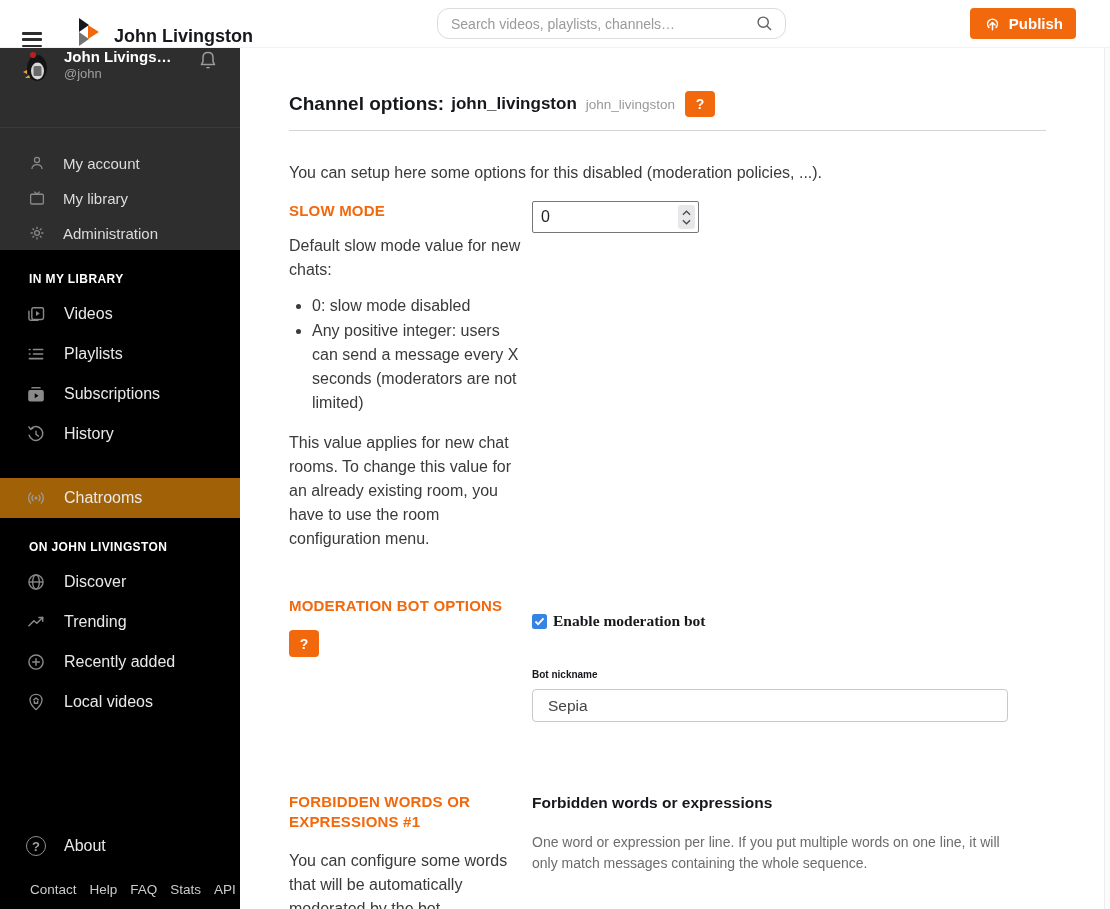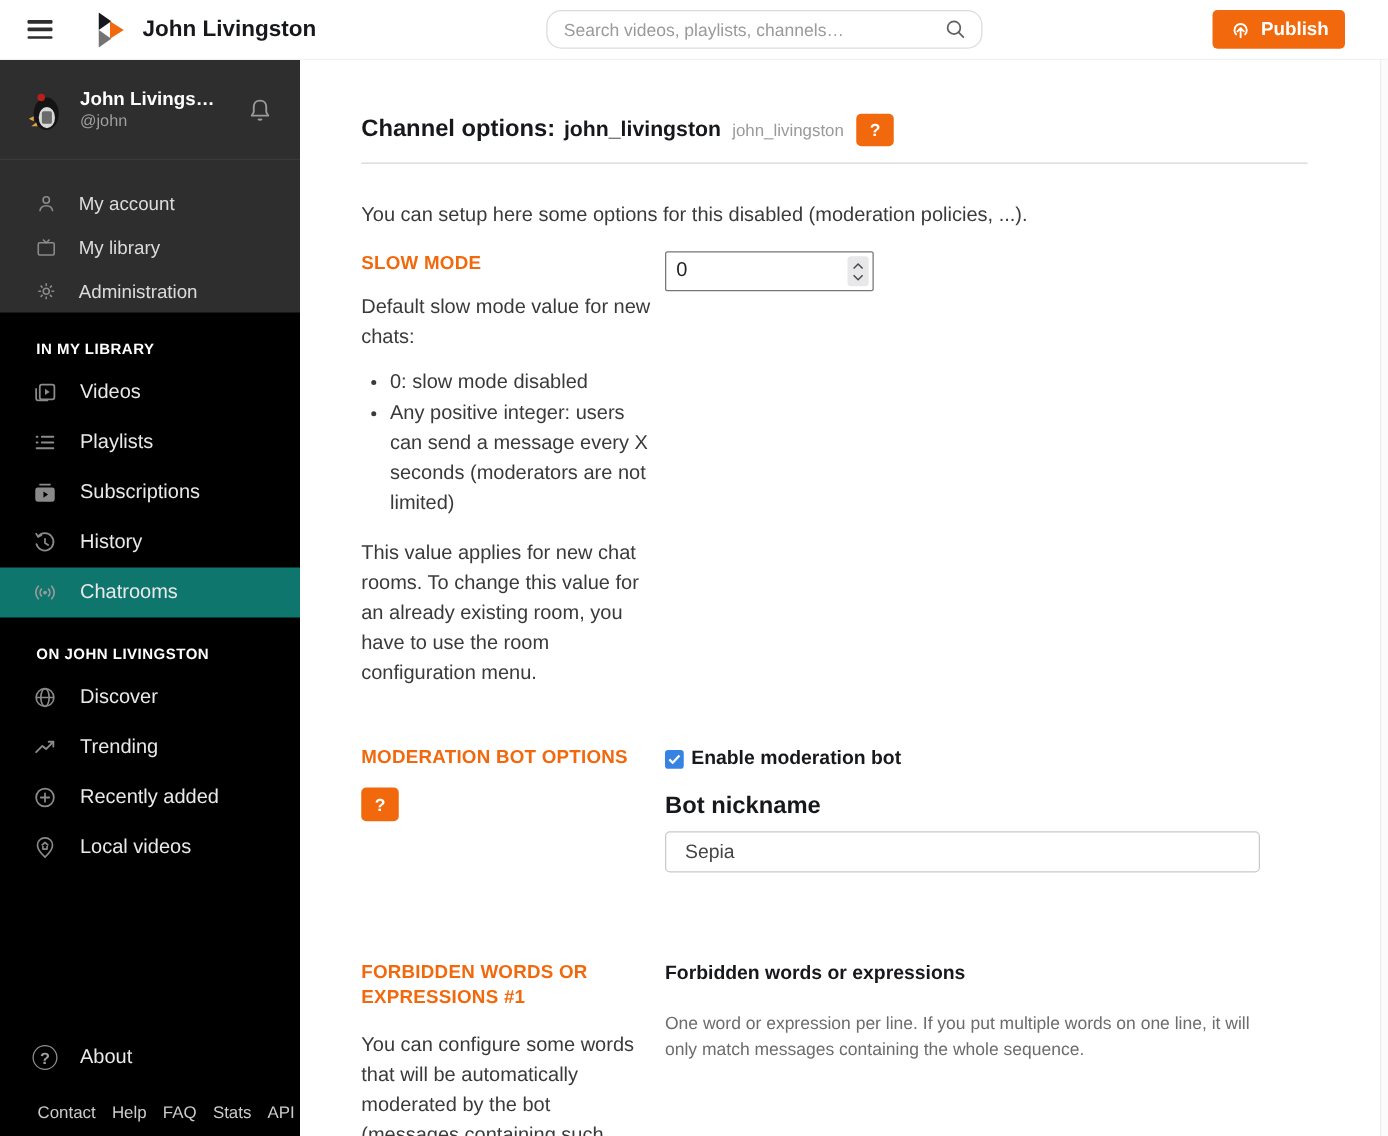--- a/index.html
+++ b/index.html
@@ -1,54 +1,54 @@
 <!DOCTYPE html>
 <html><head>
 <meta charset="utf-8">
 <style>
   * { margin:0; padding:0; box-sizing:border-box; }
   html,body { width:1110px; height:909px; overflow:hidden; background:#fff;
     font-family:"Liberation Sans","DejaVu Sans",sans-serif; }
 
   
   .topbar { position:fixed; top:0; left:0; width:1110px; height:48px; background:#fff;
-    z-index:20; display:flex; align-items:center; border-bottom:1px solid #f2f2f2; }
+    z-index:20; display:flex; align-items:flex-end; border-bottom:1px solid #f2f2f2; }
   .hamburger { width:20px; height:15px; margin-left:22px; display:flex; flex-direction:column;
     justify-content:space-between; cursor:pointer; }
   .hamburger span { display:block; height:2.5px; background:#2e2e2e; border-radius:1px; }
   .logo { margin-left:34px; display:flex; align-items:center; }
   .brand-title { margin-left:14px; font-size:18px; font-weight:bold; color:#17181c; }
   .searchbox { position:absolute; left:437px; top:8px; width:349px; height:31px;
     border:1px solid #dcdcdc; border-radius:12px; background:#fff; display:flex; align-items:center; }
   .searchbox input { flex:1; border:none; outline:none; background:transparent; font-size:14px;
     color:#444; padding-left:13px; font-family:inherit; }
   .searchbox input::placeholder { color:#9a9a9a; }
   .search-icon { margin-right:10px; display:flex; }
   .publish-btn { position:absolute; right:34px; top:8px; height:31px; padding:0 13px;
     background:#f2690d; border:none; border-radius:4px; color:#fff; font-weight:bold;
     font-size:15px; display:flex; align-items:center; gap:7px; cursor:pointer; font-family:inherit; }
 
   
   .sidebar { position:fixed; top:48px; left:0; width:240px; height:861px; background:#000;
     display:flex; flex-direction:column; z-index:10; }
   .side-top { background:#2e2e2e; padding-bottom:8px; }
-  .user-block { height:80px; display:flex; align-items:center; padding:0 20px;
+  .user-block { height:80px; display:flex; align-items:flex-start; padding:0 20px;
     border-bottom:1px solid #3a3a3a; }
   .avatar { width:34px; height:34px; border-radius:3px; overflow:hidden; flex:0 0 34px; }
   .user-meta { margin-left:10px; flex:1; min-width:0; }
   .user-name { color:#fff; font-weight:bold; font-size:15px; white-space:nowrap;
     overflow:hidden; text-overflow:ellipsis; max-width:110px; }
   .user-handle { color:#9f9f9f; font-size:13px; margin-top:1px; }
   .bell { margin-left:auto; display:flex; cursor:pointer; }
   .acct-item { height:35px; display:flex; align-items:flex-end; padding-left:28px; cursor:pointer; }
   .acct-item .lbl { color:#dcdcdc; font-size:15px; margin-left:17px; }
   .side-section-label { color:#fff; font-weight:bold; font-size:12px; letter-spacing:.4px;
     margin:22px 0 8px 29px; }
   .side-item { height:40px; display:flex; align-items:center; padding-left:26px; cursor:pointer; }
-  .side-item.active { background:#0f766e; }
+  .side-item.active { background:#a16207;margin-top:24px; }
   .side-item .lbl { color:#e9e9e9; font-size:16px; margin-left:18px; }
   .icon20 { width:20px; height:20px; display:flex; }
   .icon18 { width:18px; height:18px; display:flex; }
   .about-item { margin-top:auto; margin-bottom:16px; }
   .qcircle { width:20px; height:20px; border:1.6px solid #8f8f8f; border-radius:50%;
     color:#9f9f9f; font-size:13px; font-weight:bold; display:flex; align-items:center;
     justify-content:center; }
   .side-footer { display:flex; gap:13px; padding:0 0 12px 30px; }
   .side-footer a { color:#cbcbcb; font-size:13.5px; text-decoration:none; cursor:pointer; }
 
@@ -76,25 +76,25 @@
   .sec-desc li { margin-bottom:1px; }
   .sec-note { margin-top:16px; font-size:16px; color:#3a3a3a; line-height:24px; }
 
   .num-wrap { position:relative; width:167px; height:32px; }
   .num-input { width:167px; height:32px; border:1px solid #767676; border-radius:2px;
     font-size:16px; color:#222; padding-left:8px; font-family:inherit; outline:none; }
   .spinner { position:absolute; right:4px; top:4px; width:17px; height:24px; background:#e8e8ea;
     border-radius:3px; display:flex; flex-direction:column; align-items:center;
     justify-content:center; gap:3px; cursor:pointer; }
 
-  .check-row { display:flex; align-items:center; gap:6px; margin-top:2px; }
+  .check-row { display:flex; align-items:center; gap:6px; margin-top:16px;font-family:Liberation Serif, serif; }
   .checkbox { width:15px; height:15px; background:#3584e4; border-radius:2.5px;
     display:flex; align-items:center; justify-content:center; cursor:pointer; }
   .check-label { font-size:15.5px; font-weight:bold; color:#17181c; }
-  .field-label { font-size:19px; font-weight:bold; color:#17181c; margin-top:18px; }
+  .field-label { font-size:10px; font-weight:bold; color:#17181c; margin-top:39px; }
   .text-input { margin-top:9px; width:476px; height:33px; border:1px solid #c9c9c9;
     border-radius:4px; padding-left:15px; font-size:15.5px; color:#444; font-family:inherit;
     outline:none; }
   .bot-help-btn { margin-top:14px; width:30px; height:27px; background:#f2690d; color:#fff;
     border:none; border-radius:4px; font-weight:bold; font-size:14px; cursor:pointer;
     font-family:inherit; display:block; }
 
   .fw-label { margin-top:2px; font-size:15.5px; font-weight:bold; color:#17181c; }
   .ta-wrap { position:relative; margin-top:9px; width:476px; }
   textarea.fw-area { width:476px; height:61px; border:1px solid #c9c9c9; border-radius:4px;

